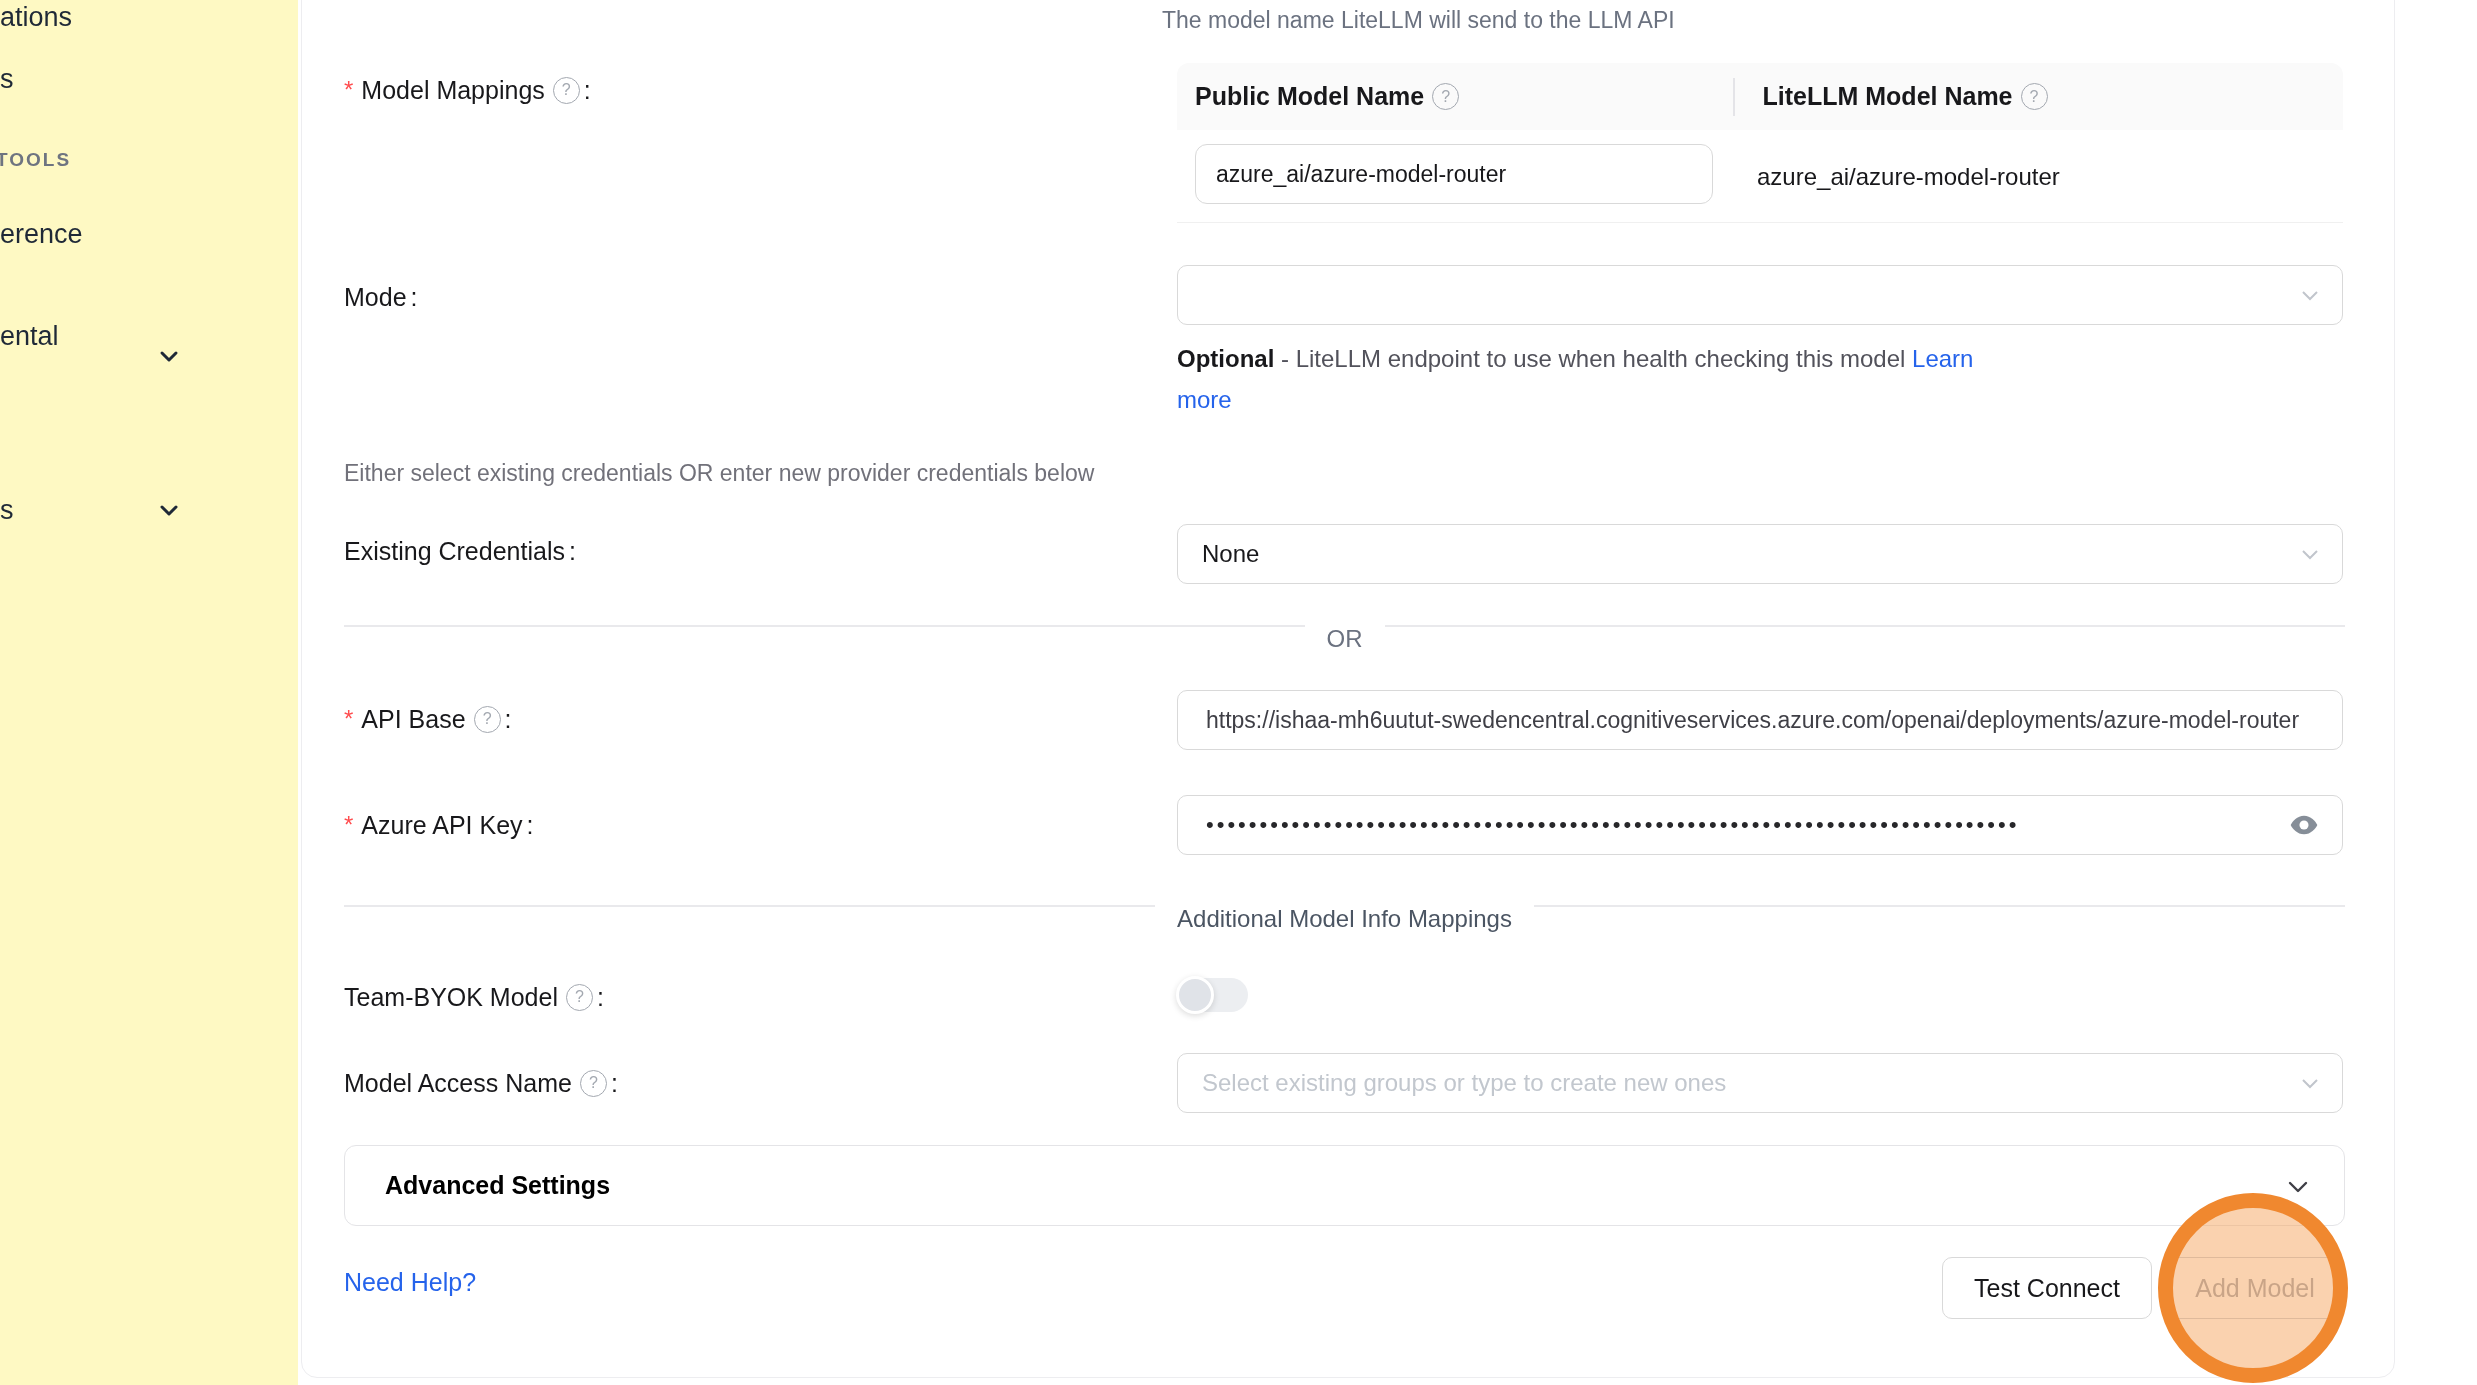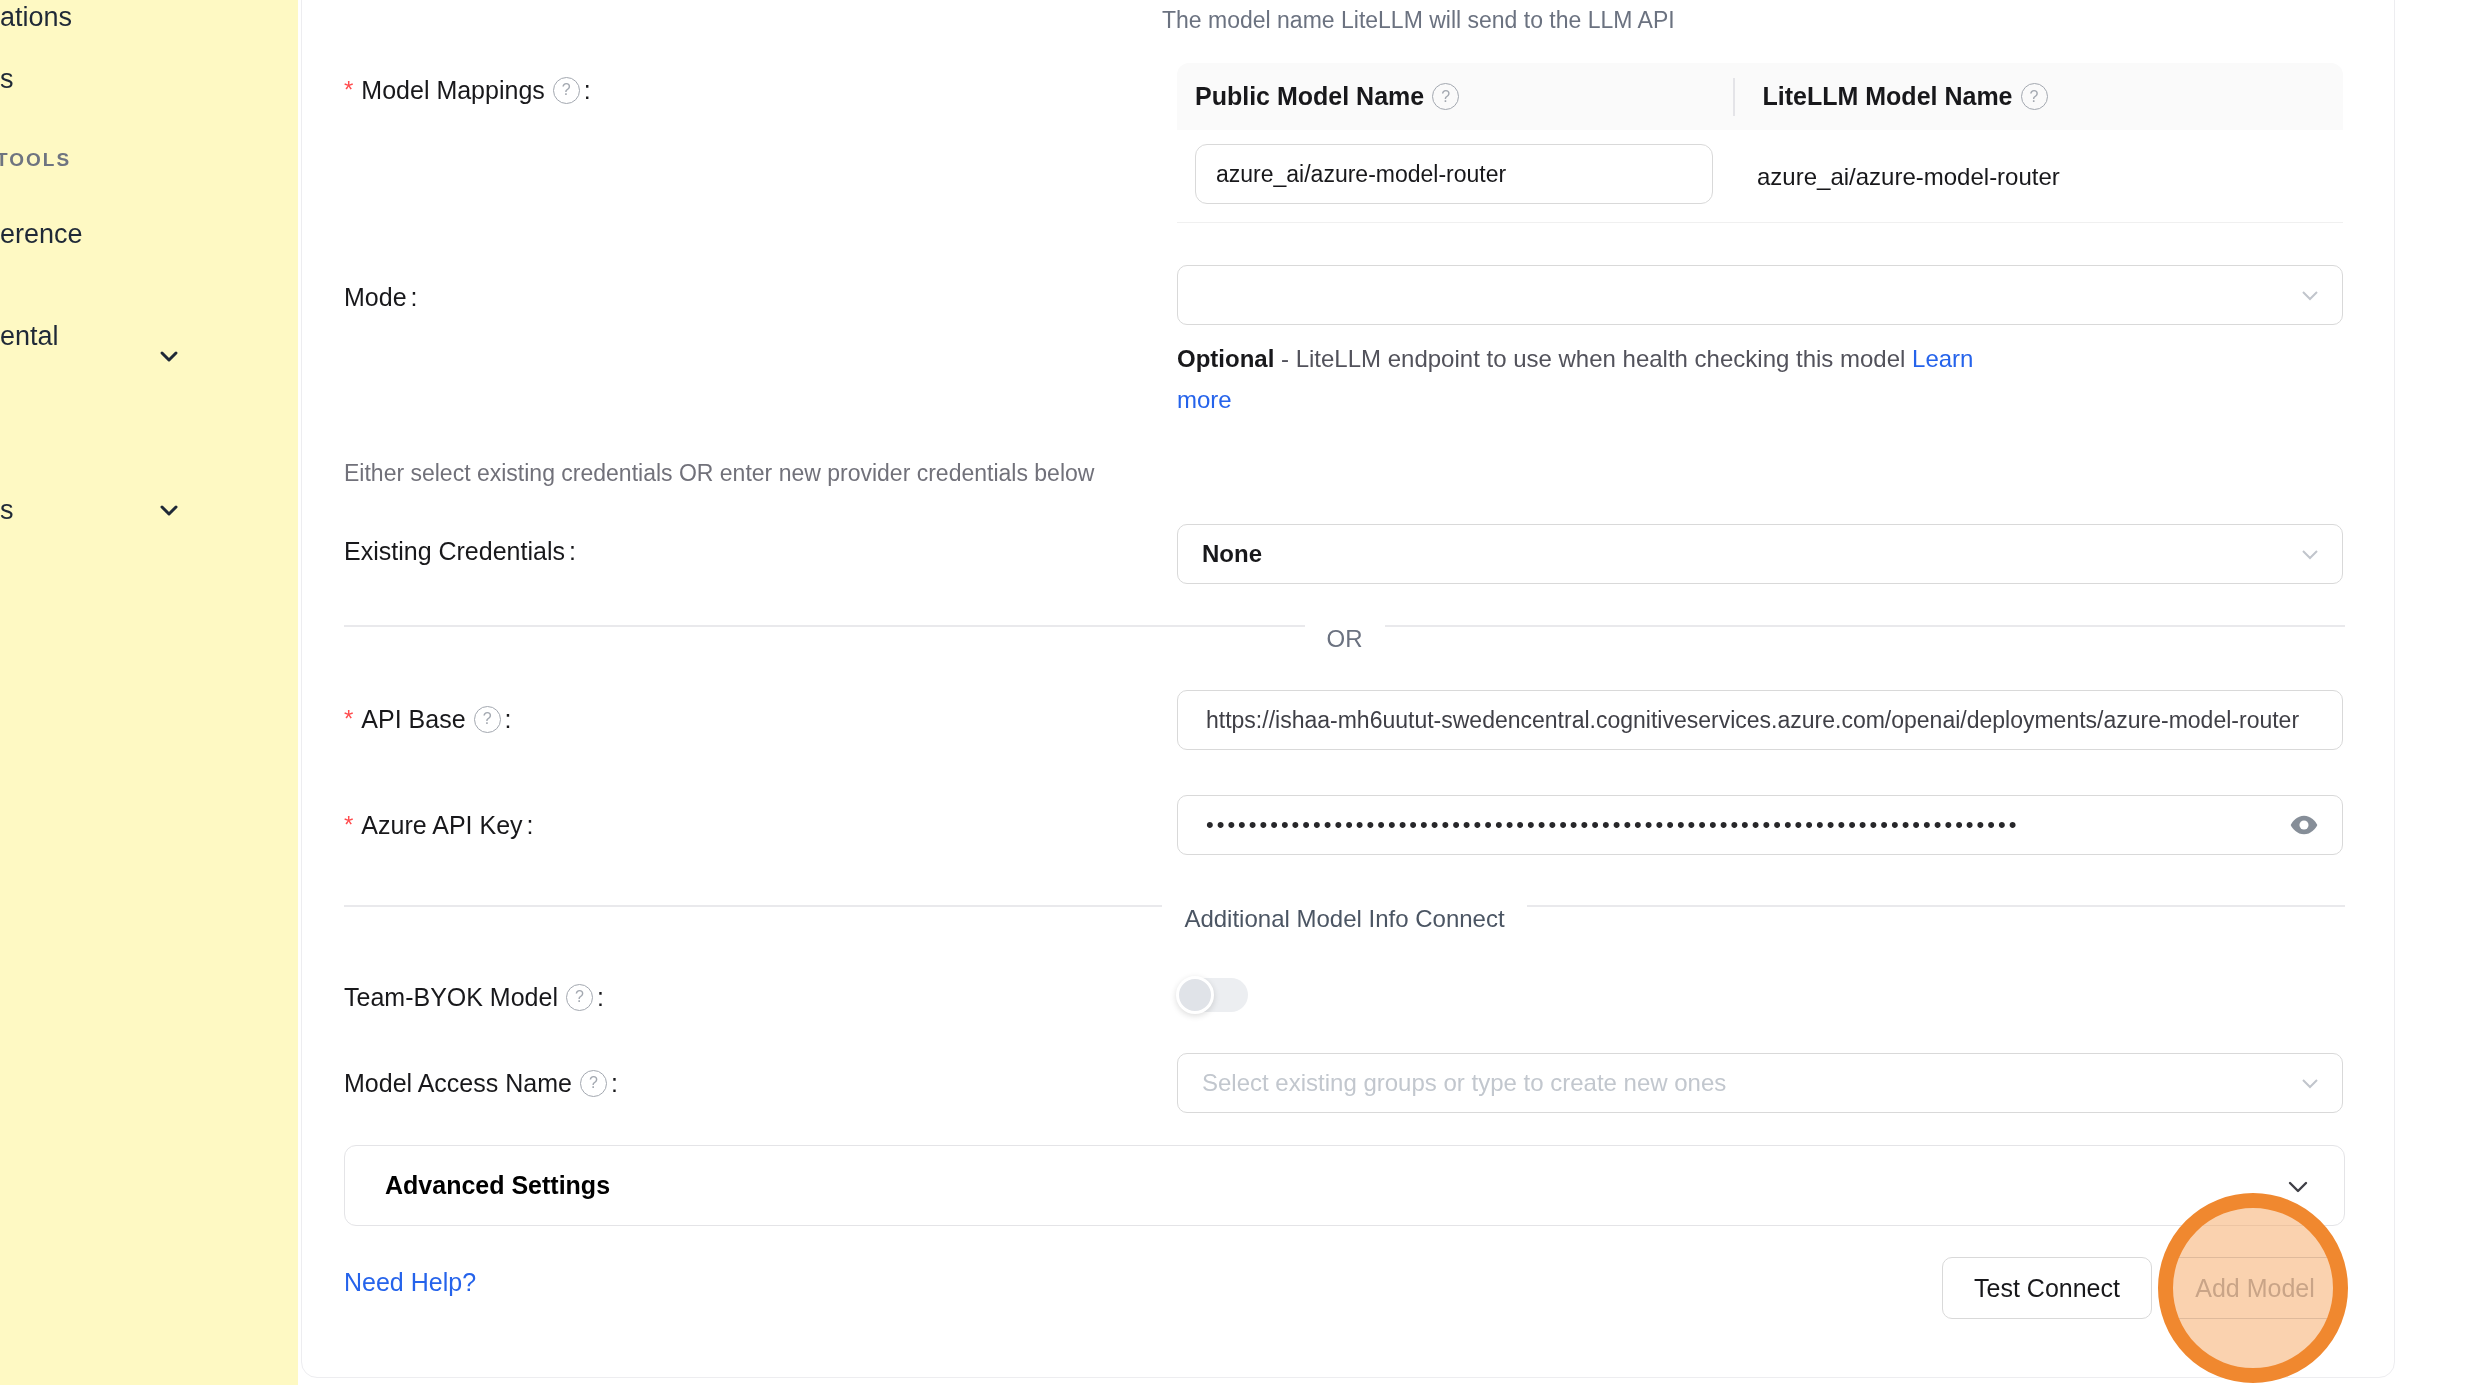--- a/index.html
+++ b/index.html
@@ -47,21 +47,21 @@
   
   .mode-label { top:280px; }
   .mode-select { top:265px; }
   .opt-help { position:absolute; left:1177px; top:338px; width:816px; font-size:24px; line-height:41px; color:#52525b; }
   .opt-bold { font-weight:700; color:#18181b; }
   .opt-link { color:#2563eb; cursor:pointer; }
 
   
   .either-note { position:absolute; left:344px; top:460px; font-size:23px; color:#71717a; }
   .ec-label { top:534px; }
-  .ec-select { top:524px;font-weight:bold; }
+  .ec-select { top:524px; }
   .or-div { top:625px; }
 
   
   .api-label { top:702px; }
   .api-input { top:690px;text-decoration:underline; }
   .key-label { top:808px; }
   .key-input { top:795px; }
   .key-input input { font-size:22px; letter-spacing:3px; color:#27272a; padding-right:80px; }
   .eye { position:absolute; right:22px; top:50%; transform:translateY(-50%); width:32px; height:32px; cursor:pointer; }
 
@@ -185,21 +185,21 @@
   </div>
   <div class="txtinput key-input">
     <input type="text" value="••••••••••••••••••••••••••••••••••••••••••••••••••••••••••••••••••••••••••••" style="">
     <svg class="eye" viewBox="0 0 24 24">
       <path d="M12 5 C7 5 3.2 9.3 2 12 C3.2 14.7 7 19 12 19 C17 19 20.8 14.7 22 12 C20.8 9.3 17 5 12 5 Z" fill="#868e98"></path>
       <circle cx="12" cy="12" r="3.4" fill="#ffffff"></circle>
     </svg>
   </div>
 
   <div class="h-divider info-div">
-      <span>Additional Model Info Connect</span>
+      <span>Additional Model Info Mappings</span>
     </div>
 
   <div class="flabel byok-label">
     <span>Team-BYOK Model</span>
     <span class="qicon">?</span>
     <span class="colon">:</span>
   </div>
   <div class="switch">
     <div class="switch-handle"></div>
   </div>

